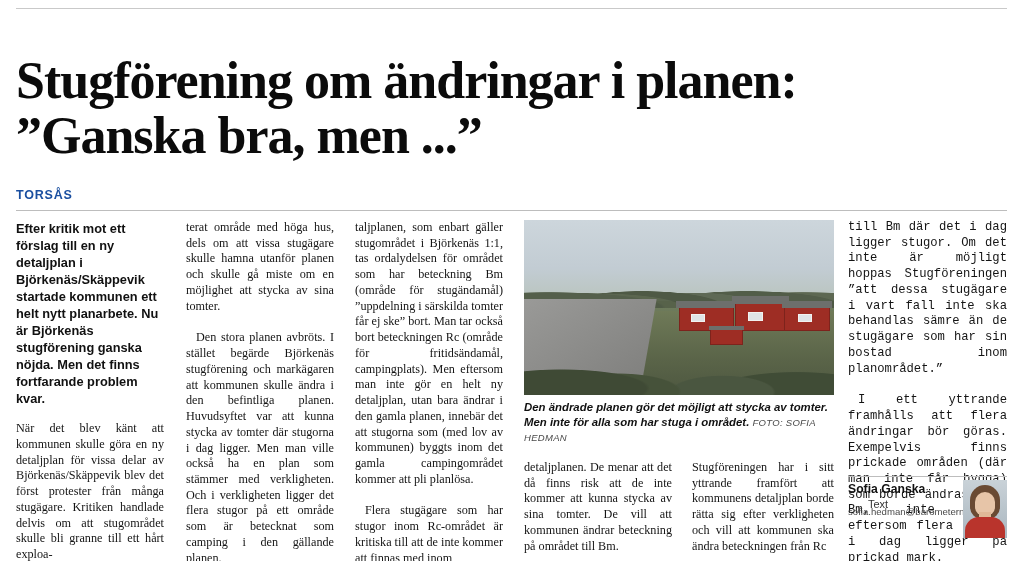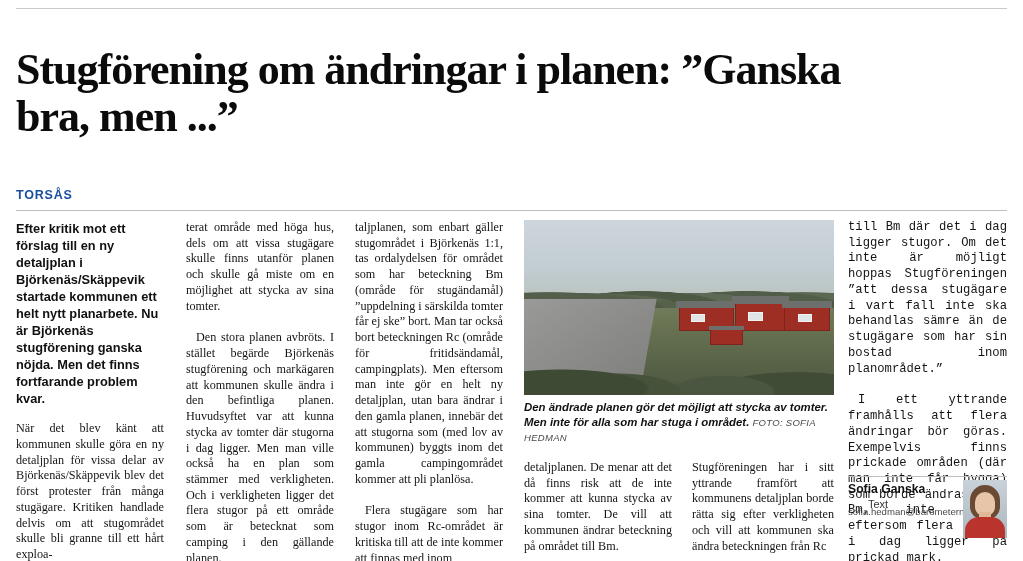--- a/index.html
+++ b/index.html
@@ -28,21 +28,21 @@
     height: 1px;
     background: #c9c9c9;
   }
   .headline {
     position: absolute;
     left: 16px;
     top: 18px;
     width: 900px;
     font-family: "Liberation Serif", serif;
     font-weight: bold;
-    font-size: 44px;
+    font-size: 52px;
     line-height: 1.06;
     letter-spacing: -1px;
     color: #0b0b0b;
   }
   .kicker {
     position: absolute;
     left: 16px;
     top: 188px;
     font-family: "Liberation Sans", sans-serif;
     font-weight: bold;
@@ -243,21 +243,21 @@
   <div class="kicker-rule"></div>
 
   <div class="col col1">
     <div class="lead">
       <p class="first">Efter kritik mot ett förslag till en ny detaljplan i Björkenäs/Skäppevik startade kommunen ett helt nytt planarbete. Nu är Björkenäs stugförening ganska nöjda. Men det finns fortfarande problem kvar.</p>
     </div>
     <p class="first" style="margin-top:14px;">När det blev känt att kommunen skulle göra en ny detaljplan för vissa delar av Björkenäs/Skäppevik blev det först protester från många stugägare. Kritiken handlade delvis om att stugområdet skulle bli granne till ett hårt exploa-</p>
   </div>
 
   <div class="col col2">
-    <p class="first">terat område med höga hus, dels om att vissa stugägare skulle finns utanför planen och skulle gå miste om en möjlighet att stycka av sina tomter.</p>
+    <p class="first">terat område med höga hus, dels om att vissa stugägare skulle hamna utanför planen och skulle gå miste om en möjlighet att stycka av sina tomter.</p>
     <p>Den stora planen avbröts. I stället begärde Björkenäs stugförening och markägaren att kommunen skulle ändra i den befintliga planen. Huvudsyftet var att kunna stycka av tomter där stugorna i dag ligger. Men man ville också ha en plan som stämmer med verkligheten. Och i verkligheten ligger det flera stugor på ett område som är betecknat som camping i den gällande planen.</p>
     <p>I förslaget till ändrad de-</p>
   </div>
 
   <div class="col col3">
     <p class="first">taljplanen, som enbart gäller stugområdet i Björkenäs 1:1, tas ordalydelsen för området som har beteckning Bm (område för stugändamål) ”uppdelning i särskilda tomter får ej ske” bort. Man tar också bort beteckningen Rc (område för fritidsändamål, campingplats). Men eftersom man inte gör en helt ny detaljplan, utan bara ändrar i den gamla planen, innebär det att stugorna som (med lov av kommunen) byggts inom det gamla campingområdet kommer att pli planlösa.</p>
     <p>Flera stugägare som har stugor inom Rc-området är kritiska till att de inte kommer att finnas med inom</p>
   </div>
 
   <div class="photo-wrap">

